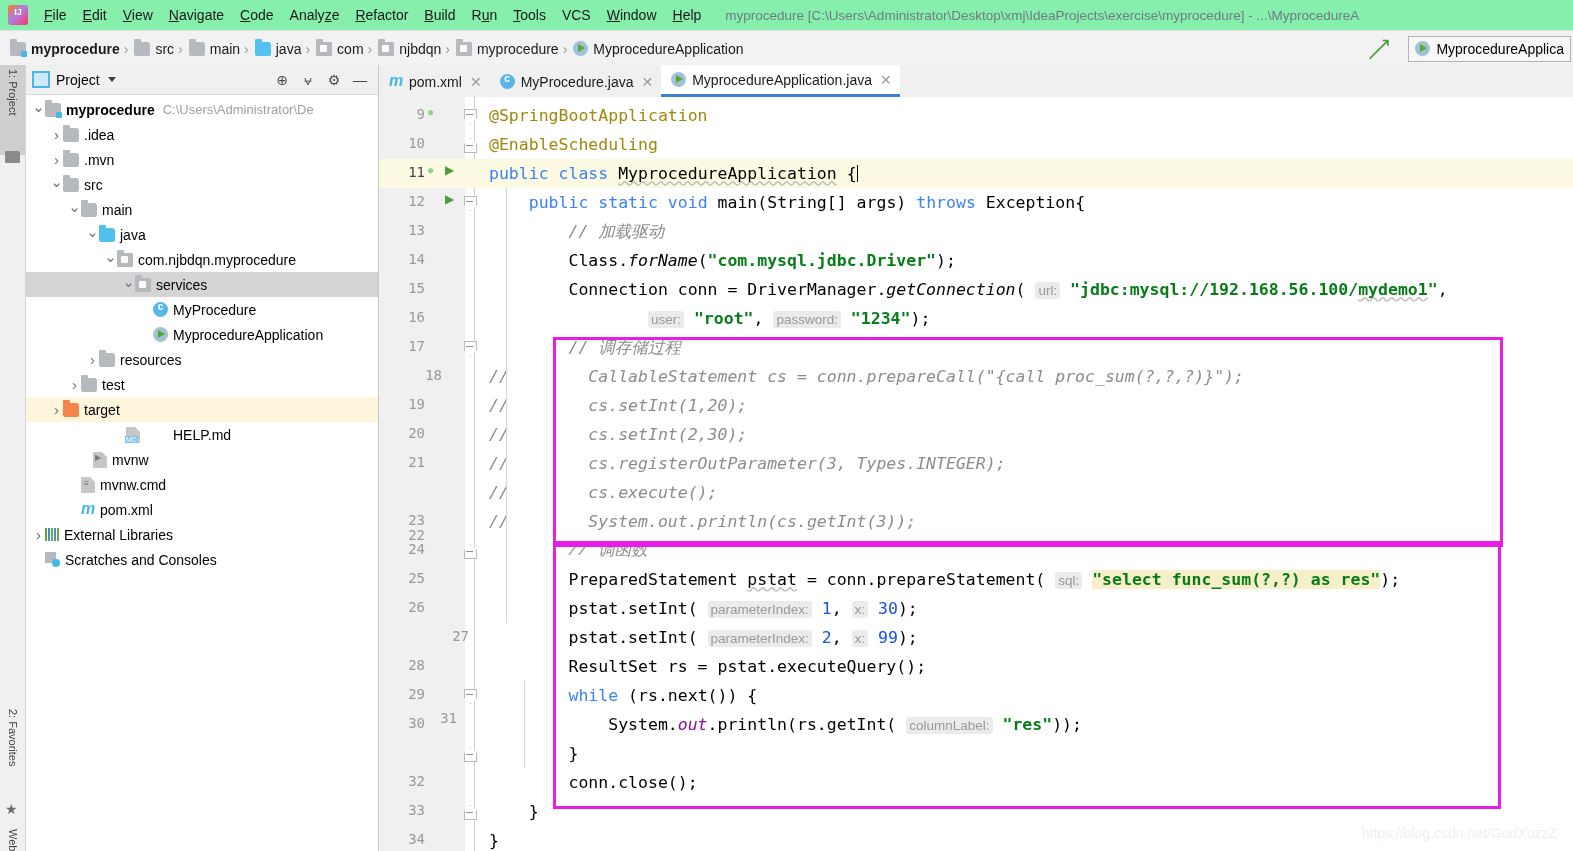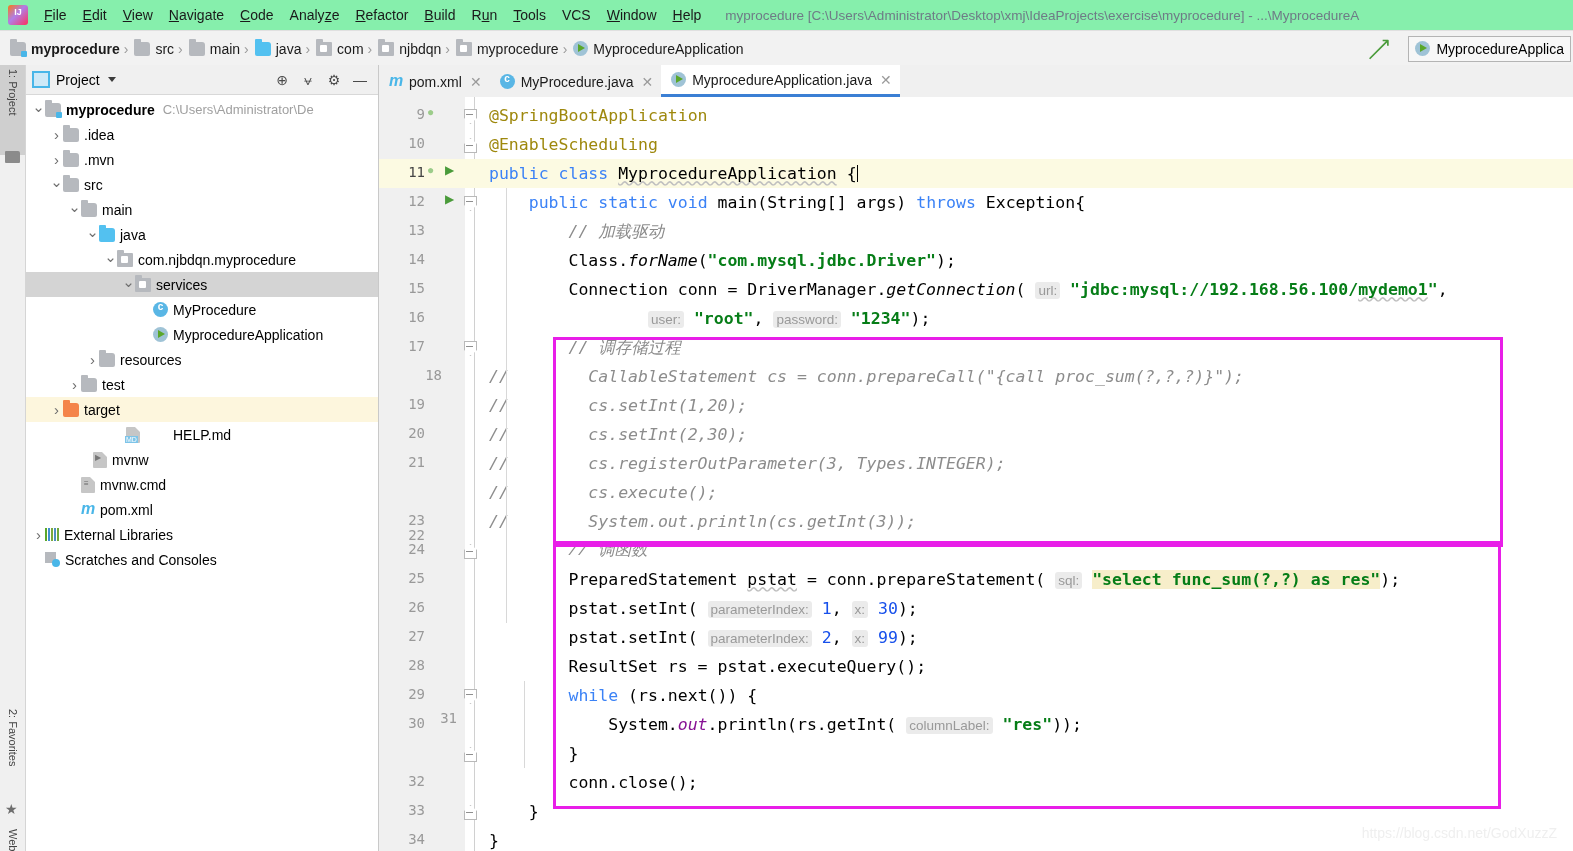--- a/index.html
+++ b/index.html
@@ -441,21 +441,21 @@
         <div class="lnum" style="top: 394px; margin-top: 36px;">22</div>
         <div class="codeline" style="top: 381px;"><span class="cmt">//        cs.execute();</span></div>
         <div class="lnum" style="top: 415px;">23</div>
         <div class="codeline" style="top: 410px;"><span class="cmt">//        System.out.println(cs.getInt(3));</span></div>
         <div class="lnum" style="top: 444px;">24</div>
         <div class="codeline" style="top: 439px; font-family: Liberation Mono, monospace;">        <span class="cmt">// 调函数</span></div>
         <div class="lnum" style="top: 473px;">25</div>
         <div class="codeline" style="top: 468px;">        PreparedStatement <span class="squig">pstat</span> = conn.prepareStatement( <span class="hint">sql:</span> <span class="sqlhl"><span class="str">"select func_sum(?,?) as res"</span></span>);</div>
         <div class="lnum" style="top: 502px;">26</div>
         <div class="codeline" style="top: 497px;">        pstat.setInt( <span class="hint">parameterIndex:</span> <span class="num">1</span>, <span class="hint">x:</span> <span class="num">30</span>);</div>
-        <div class="lnum" style="top: 531px;">27</div>
+        <div class="lnum" style="top: 531px; padding-left: 44px;">27</div>
         <div class="codeline" style="top: 526px;">        pstat.setInt( <span class="hint">parameterIndex:</span> <span class="num">2</span>, <span class="hint">x:</span> <span class="num">99</span>);</div>
         <div class="lnum" style="top: 560px;">28</div>
         <div class="codeline" style="top: 555px;">        ResultSet rs = pstat.executeQuery();</div>
         <div class="lnum" style="top: 589px;">29</div>
         <div class="codeline" style="top: 584px;">        <span class="kw">while</span> (rs.next()) {</div>
         <div class="lnum" style="top: 618px;">30</div>
         <div class="codeline" style="top: 613px;">            System.<span class="field">out</span>.println(rs.getInt( <span class="hint">columnLabel:</span> <span class="str">"res"</span>));</div>
         <div class="lnum" style="top: 613px; padding-left: 32px;">31</div>
         <div class="codeline" style="top: 642px;">        }</div>
         <div class="lnum" style="top: 676px;">32</div>

